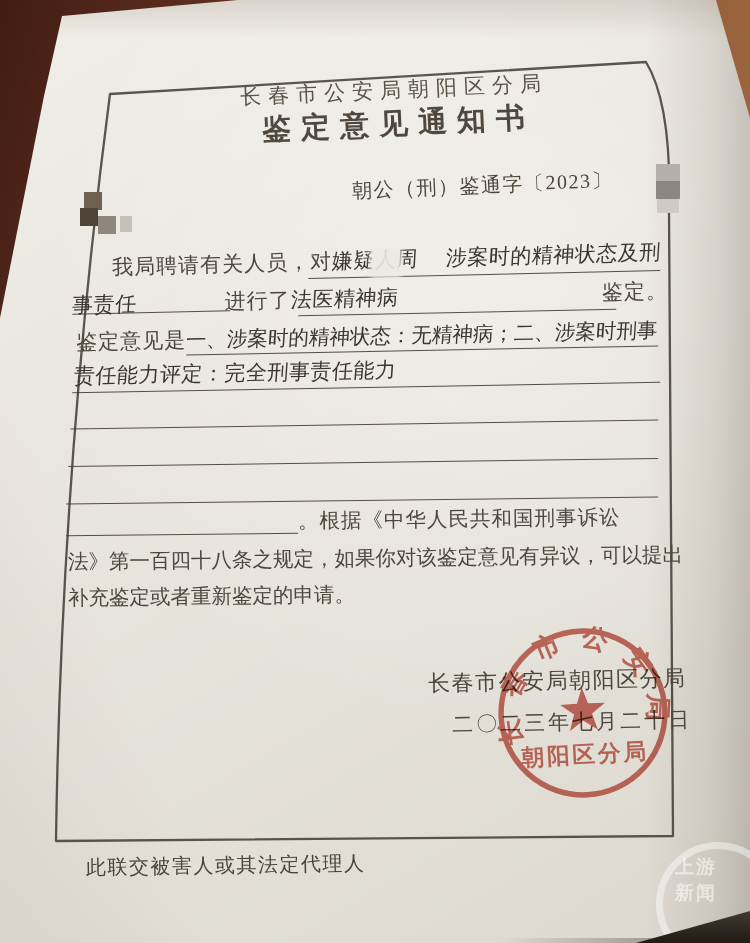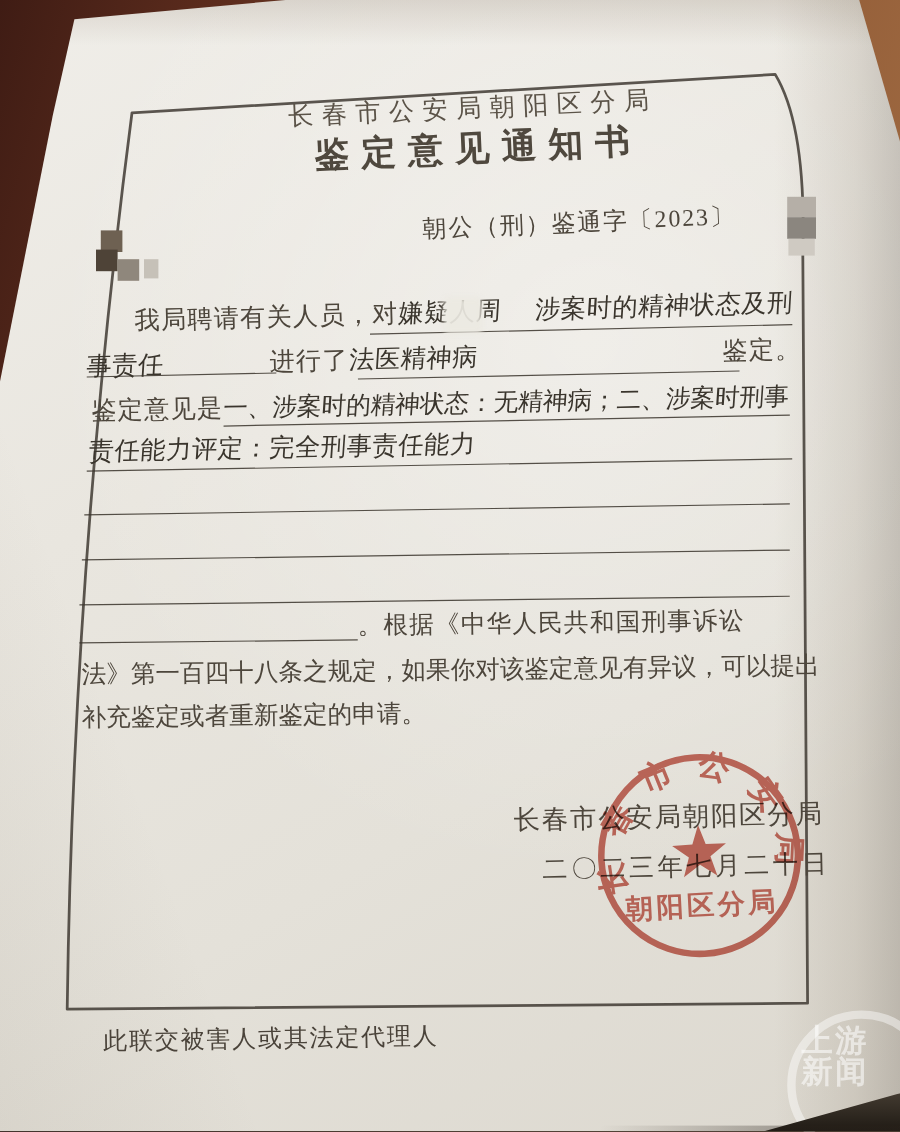--- a/index.html
+++ b/index.html
@@ -37,21 +37,21 @@
   .footer-note{font-size:20px;letter-spacing:1.5px;color:#4a433a;}
   .mosaic{position:absolute;z-index:5;}
   .mosaic div{position:absolute;}
   .blur-patch{position:absolute;z-index:3;background:rgba(236,233,226,.92);filter:blur(2px);border-radius:4px;}
   .stamp{position:absolute;left:492px;top:622px;z-index:4;opacity:.85;mix-blend-mode:multiply;
          transform:rotate(-3deg);}
   .watermark-ring{position:absolute;left:656px;top:842px;width:110px;height:110px;border-radius:50%;
          border:7px solid rgba(255,255,255,.45);z-index:6;}
   .watermark-text{position:absolute;left:656px;top:854px;width:80px;z-index:6;text-align:center;
          font-family:"Liberation Sans","DejaVu Sans",sans-serif;
-         font-size:26px;line-height:26px;font-weight:bold;color:rgba(255,255,255,.55);letter-spacing:2px;}
+         font-size:19px;line-height:26px;font-weight:bold;color:rgba(255,255,255,.55);letter-spacing:2px;}
   .corner-wedge{position:absolute;left:636px;top:904px;width:114px;height:39px;z-index:6;
          background:linear-gradient(180deg,#4a4136,#1f1a14);
          clip-path:polygon(0 100%,100% 18%,100% 100%);}
   .bottom-strip{position:absolute;left:500px;top:938px;width:250px;height:5px;z-index:6;
          background:linear-gradient(90deg,transparent,rgba(40,33,26,.55));}
 </style>
 </head>
 <body>
 
 <div class="scene">

